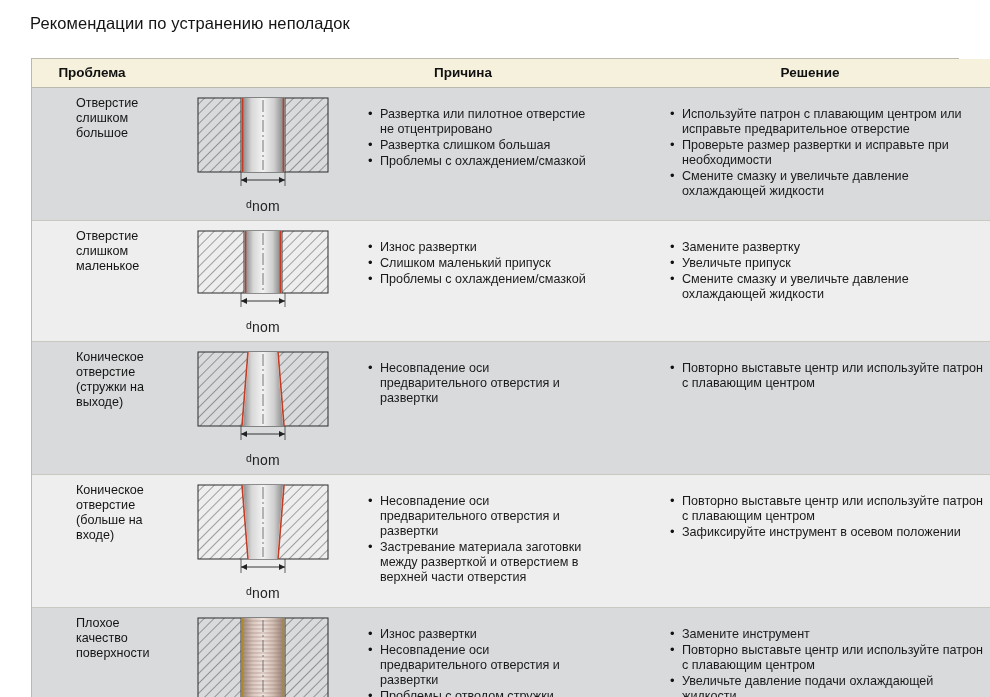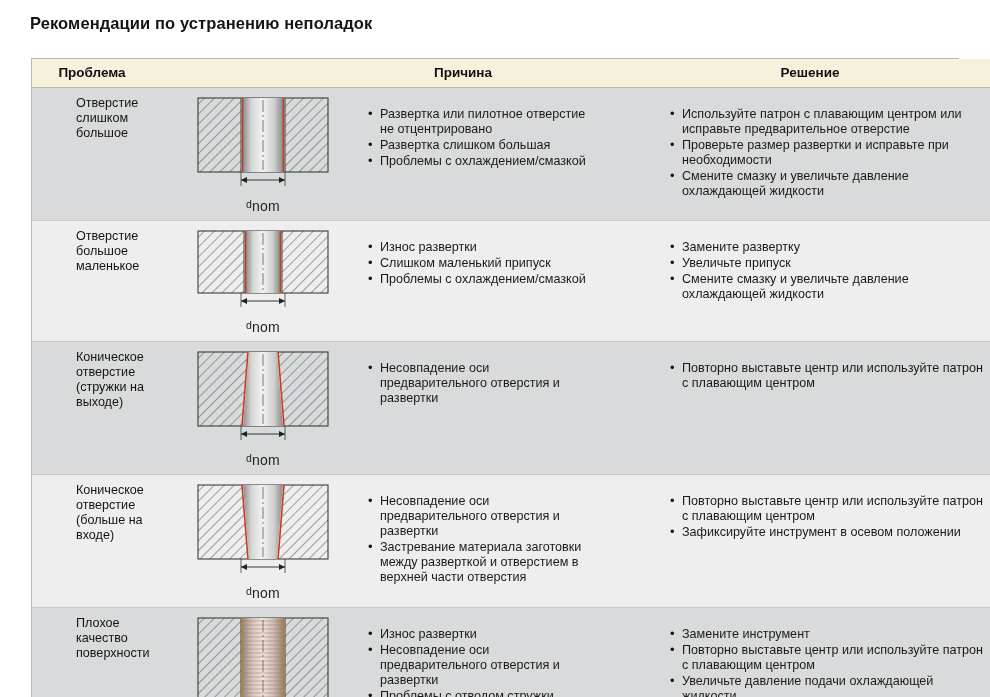--- a/index.html
+++ b/index.html
@@ -18,21 +18,21 @@
     position: relative;
     width: 990px;
     height: 697px;
     box-sizing: border-box;
   }
   .page-title {
     position: absolute;
     left: 30px;
     top: 14px;
     font-size: 16.5px;
-    font-weight: bold;
+    font-weight: normal;
     color: #141414;
     letter-spacing: 0.1px;
   }
   .table-wrap {
     position: absolute;
     left: 31px;
     top: 58px;
     width: 928px;
     border: 1px solid #b9b9ad;
     box-sizing: border-box;
@@ -180,21 +180,21 @@
             <ul class="bul">
               <li>Используйте патрон с плавающим центром или исправьте предварительное отверстие</li>
               <li>Проверьте размер развертки и исправьте при необходимости</li>
               <li>Смените смазку и увеличьте давление охлаждающей жидкости</li>
             </ul>
           </td>
         </tr>
 
         <tr class="row-even">
           <td class="c-problem">
-            <span class="problem-text">Отверстие большое маленькое</span>
+            <span class="problem-text">Отверстие слишком маленькое</span>
           </td>
           <td class="c-figure">
             <div class="fig">
               <svg width="134" height="84" viewBox="0 0 134 84">
                 <defs>
                   <pattern id="h2" width="7" height="7" patternTransform="rotate(45)" patternUnits="userSpaceOnUse">
                     <line x1="0" y1="0" x2="0" y2="7" stroke="#3c3c3c" stroke-width="0.9"></line>
                   </pattern>
                   <linearGradient id="g2" x1="0" y1="0" x2="1" y2="0">
                     <stop offset="0%" stop-color="#8e8e8e"></stop>

